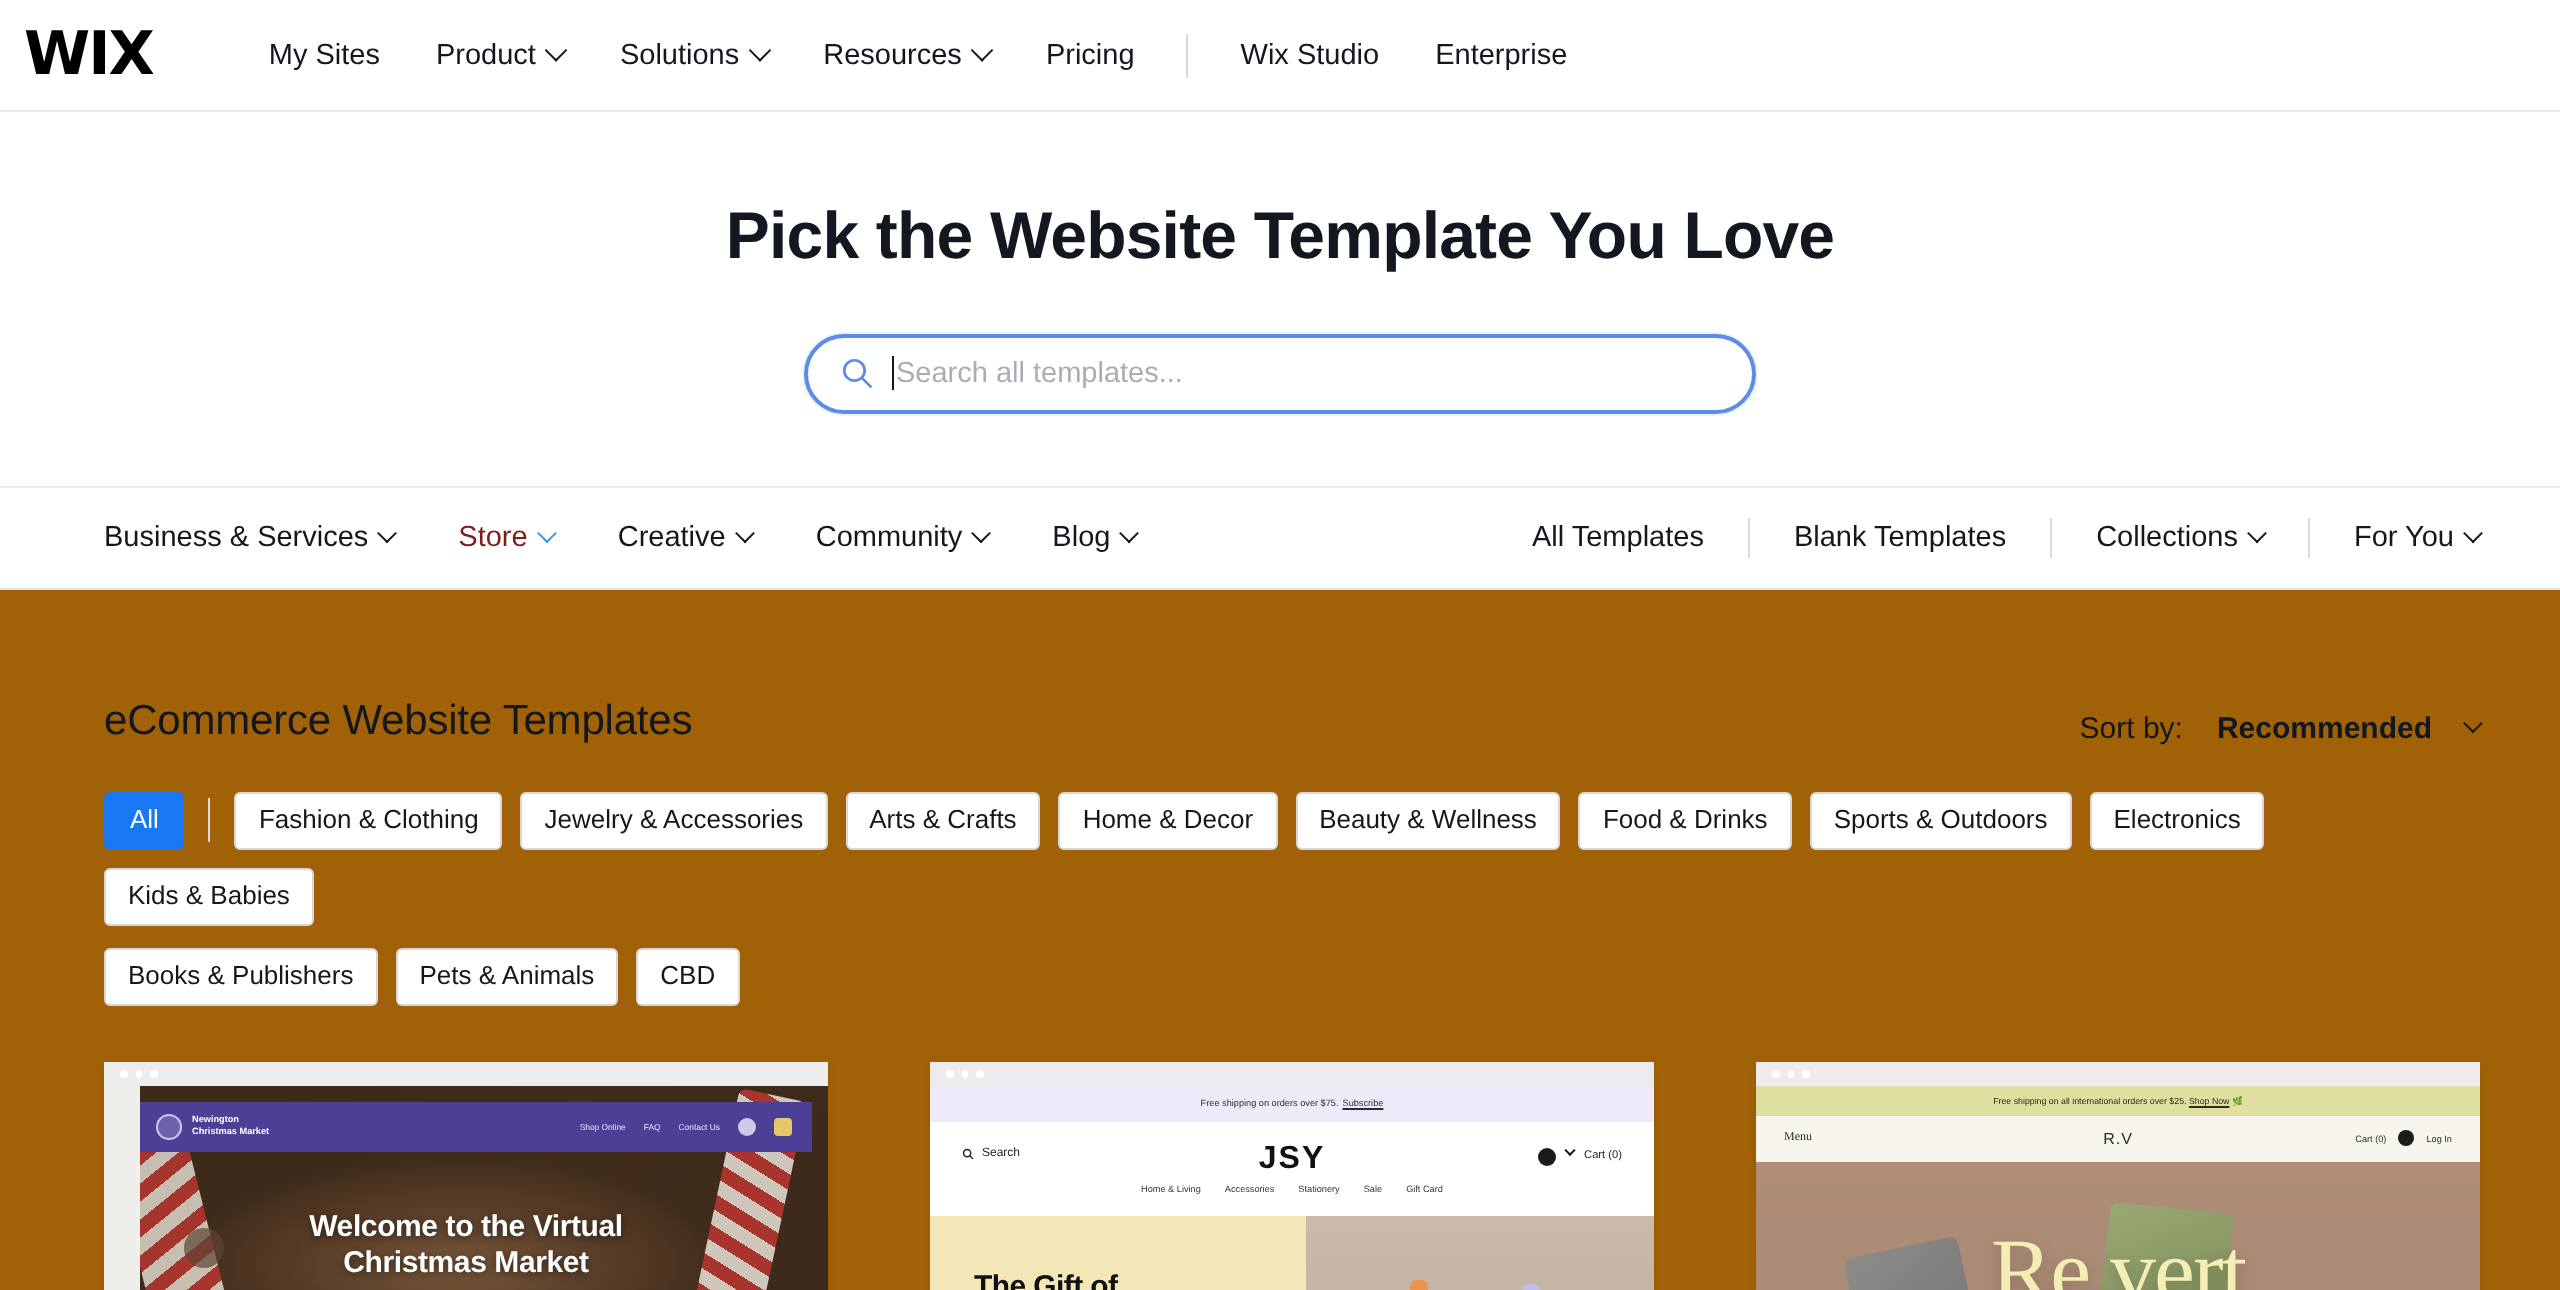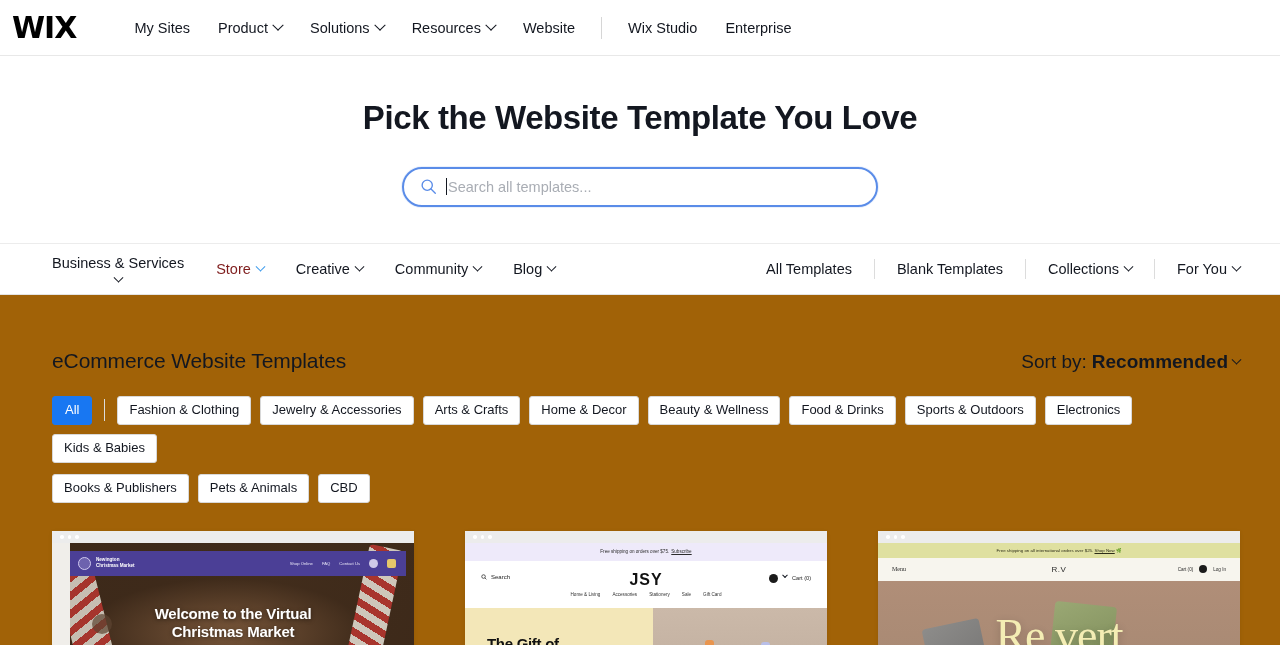--- a/index.html
+++ b/index.html
@@ -82,21 +82,21 @@
     padding: 0 40px 0 52px;
     background: #fff;
   }
   .catnav-left { display: flex; align-items: center; }
   .catnav-right { display: flex; margin-left: auto; }
   .cat-item {
     display: flex; align-items: center; gap: 6px;
     font-size: 14.5px; color: #131720; cursor: pointer;
     padding: 0 16px; white-space: nowrap;
   }
-  .cat-item:first-child { padding-left: 0; flex-direction: column; }
+  .cat-item:first-child { padding-left: 0; }
   .cat-item.active { color: #7f1d1d; }
   .cat-item.active .caret-sm {
     border-color: #3899ec;
   }
   .caret-sm {
     display: inline-block; width: 7px; height: 7px;
     border-right: 1.3px solid #131720; border-bottom: 1.3px solid #131720;
     transform: rotate(45deg) translate(-2px,-2px);
   }
   .cat-sep { width: 1px; height: 20px; background: #dcdcdc; }
@@ -116,22 +116,22 @@
   }
   .gallery-head {
     display: flex; align-items: flex-end;
     padding-top: 54px;
   }
   .gallery-title {
     font-size: 21px; font-weight: 400; color: #131720;
     letter-spacing: -0.1px;
   }
   .sortby {
-    margin-left: auto; display: flex; align-items: center; gap: 5px;
-    font-size: 19px; color: #131720; cursor: pointer;
+    margin-left: auto; display: flex; align-items: center; gap: 17px;
+    font-size: 15px; color: #131720; cursor: pointer;
   }
   .sortby b { font-weight: 700; }
 
   .chips-row {
     display: flex; align-items: center; flex-wrap: wrap;
     gap: 9px; margin-top: 23px;
   }
   .chip {
     border: 1px solid #d8d8d8;
     background: #fff;
@@ -313,21 +313,21 @@
     </div>
     <div class="topnav-item">
       <span>Solutions</span>
       <i class="caret"></i>
     </div>
     <div class="topnav-item">
       <span>Resources</span>
       <i class="caret"></i>
     </div>
     <div class="topnav-item">
-      <span>Website</span>
+      <span>Pricing</span>
     </div>
     <div class="topnav-sep"></div>
     <div class="topnav-item">
       <span>Wix Studio</span>
     </div>
     <div class="topnav-item">
       <span>Enterprise</span>
     </div>
   </div>
 </div>

